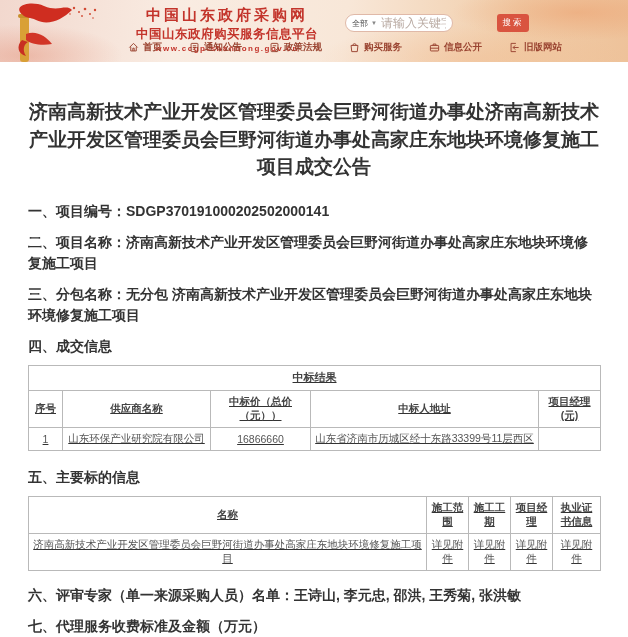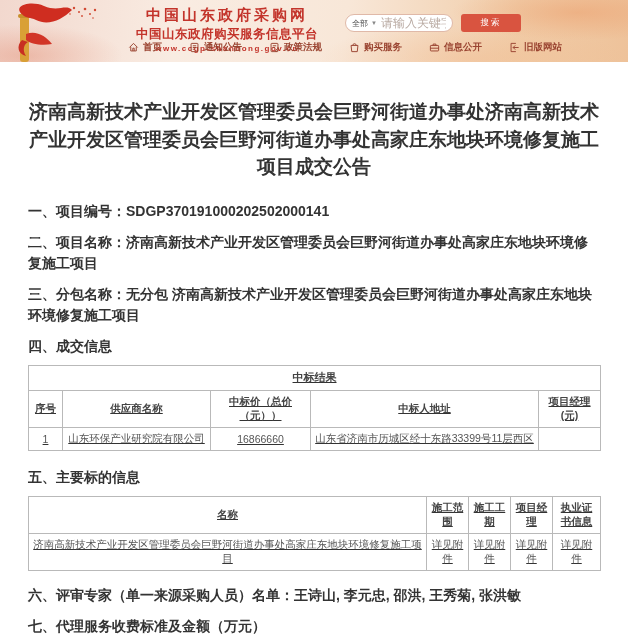--- a/index.html
+++ b/index.html
@@ -15,31 +15,31 @@
       radial-gradient(ellipse 140px 45px at 4% 90%, rgba(222,120,90,.35), rgba(222,120,90,0) 70%),
       linear-gradient(95deg, #f2d8ce 0%, #f9ece2 28%, #f8e7d8 55%, #f1cda9 82%, #eec29a 100%);
     overflow:hidden;
   }
   .flag-art { position:absolute; left:0; top:0; }
   .logo-block { position:absolute; left:112px; top:6px; width:230px; text-align:center; color:#c3342b; }
   .logo-title { font-size:15px; font-weight:bold; letter-spacing:3px; white-space:nowrap; }
   .logo-sub { font-size:12.5px; font-weight:bold; letter-spacing:.5px; margin-top:1px; white-space:nowrap; }
   .logo-url { font-size:8px; font-weight:bold; letter-spacing:1.5px; margin-top:1px; }
 
-  .search-wrap { position:absolute; left:345px; top:14px; display:flex; align-items:center; }
+  .search-wrap { position:absolute; left:345px; top:14px; display:flex; align-items:center;gap:36px; }
   .search-pill {
     display:flex; align-items:center; width:108px; height:18px;
     background:#fff; border:1px solid #e0b9a8; border-radius:9px; padding:0 6px;
   }
   .search-cat { font-size:8px; color:#555; white-space:nowrap; }
   .search-caret { font-size:6px; color:#888; margin:0 4px 0 3px; }
   .search-input { flex:1; min-width:0; border:none; outline:none; font-size:12px; color:#333; background:transparent; }
   .search-input::placeholder { color:#b9aaa2; }
   .search-btn {
-    margin-left:8px; width:60px; height:18px; border:none; border-radius:3px;
+    margin-left:8px; width:32px; height:18px; border:none; border-radius:3px;
     background:#d95440; color:#fff; font-size:8.5px; letter-spacing:2px; cursor:pointer;
   }
 
   .nav-row { position:absolute; left:128px; top:41px; display:flex; align-items:center; }
   .nav-item { display:flex; align-items:center; margin-right:27px; cursor:pointer; white-space:nowrap; }
   .nav-item svg { width:11px; height:11px; margin-right:4px; stroke:#9a4431; fill:none; stroke-width:1.4; }
   .nav-label { font-size:9.5px; font-weight:bold; color:#9a4431; }
 
   
   .content { width:572px; margin:0 auto; padding-top:36px; color:#333; }

